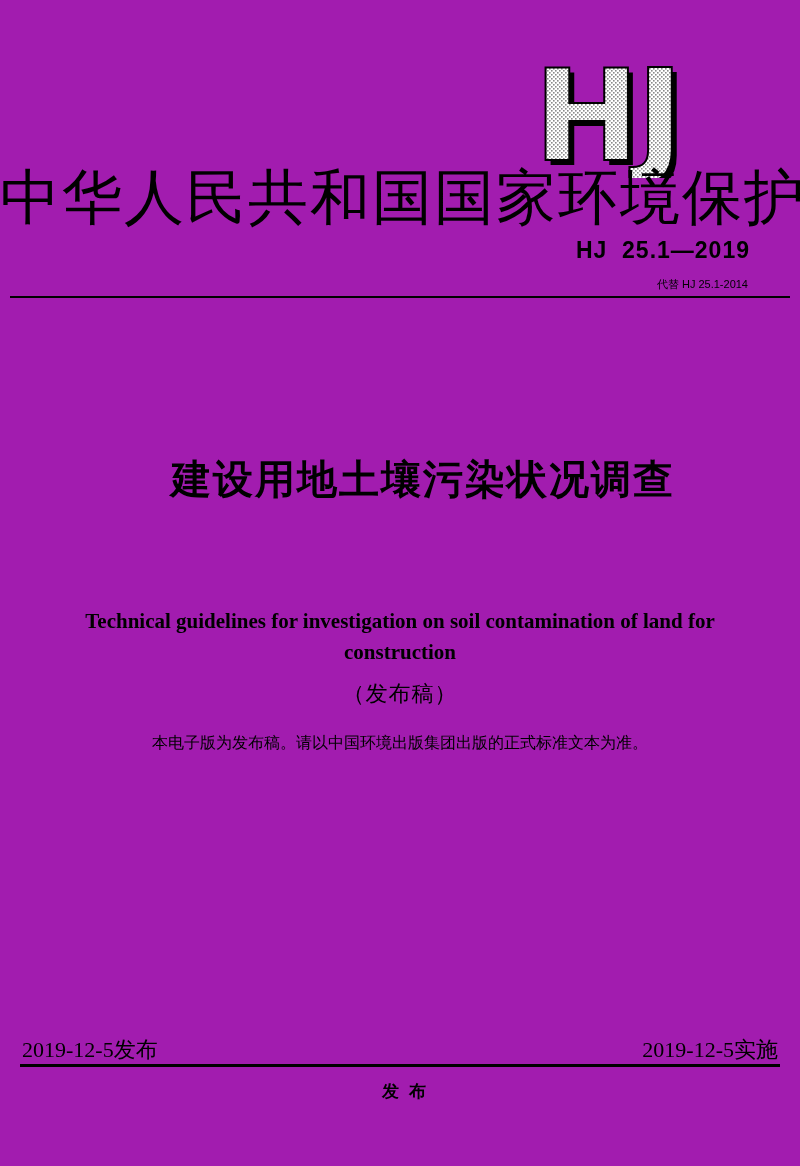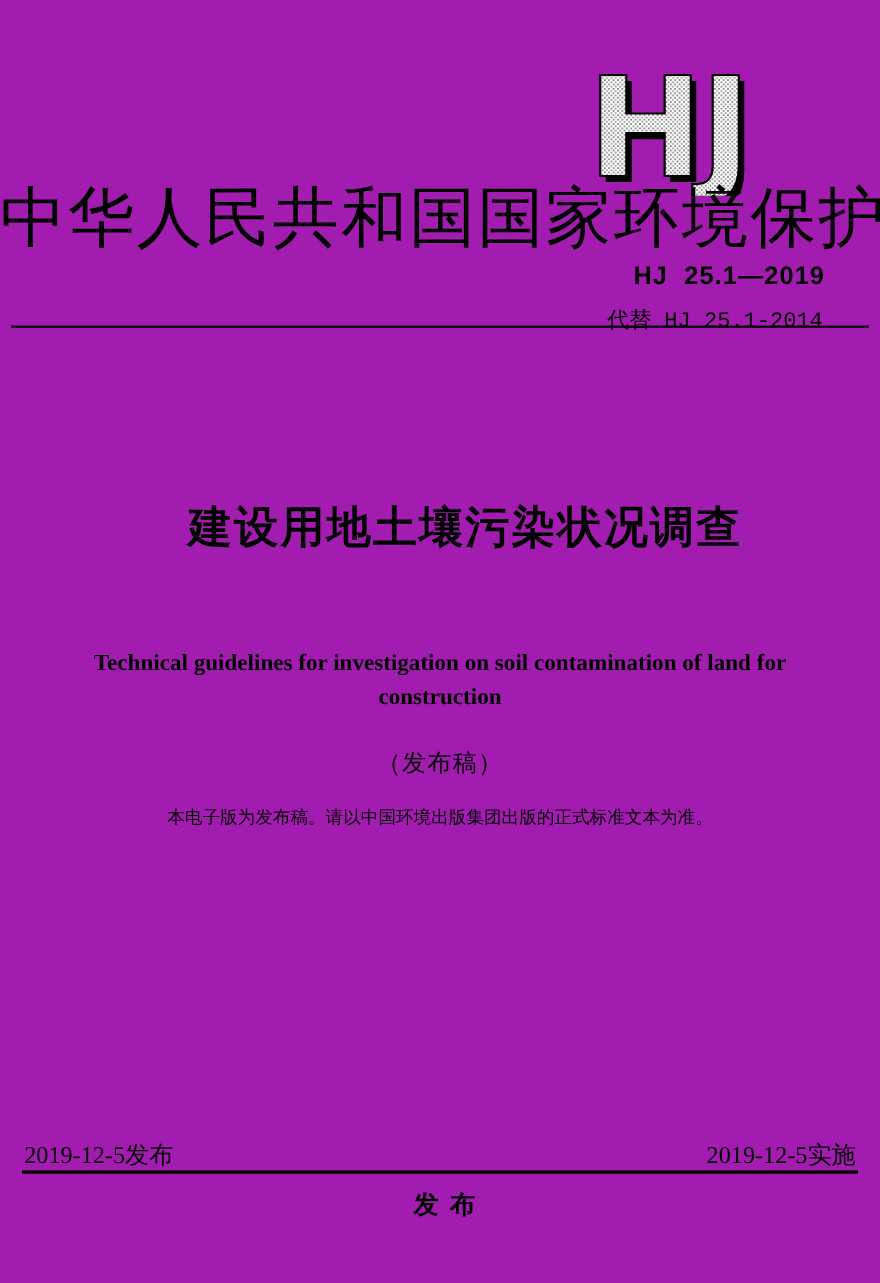--- a/index.html
+++ b/index.html
@@ -57,22 +57,22 @@
     font-family: "Liberation Sans", sans-serif;
     font-weight: bold;
     font-size: 23px;
     letter-spacing: 1px;
     white-space: pre;
   }
   .replaces {
     position: absolute;
     top: 277px;
     right: 52px;
-    font-family: Liberation Mono, monospace;
-    font-size: 20px;
+    font-family: Liberation Sans, sans-serif;
+    font-size: 11px;
     white-space: pre;
   }
 
   .rule { position: absolute; left: 10px; right: 10px; border-top: 2px solid #000; }
   .rule-top { top: 296px; }
   .rule-bottom { top: 1064px; left: 20px; right: 20px; border-top-width: 3px; }
 
   
   .title-cn {
     position: absolute;
@@ -91,20 +91,21 @@
   
   .title-en {
     position: absolute;
     left: 0;
     width: 100%;
     text-align: center;
     font-family: "Liberation Serif", serif;
     font-weight: bold;
     font-size: 21px;
     white-space: nowrap;
+    margin-top: 19px;
   }
   .title-en.line1 { top: 590px; }
   .title-en.line2 { top: 621px; }
 
   .draft {
     position: absolute;
     top: 679px;
     left: 0;
     width: 100%;
     text-align: center;
@@ -147,21 +148,21 @@
     align-items: baseline;
     font-family: "Liberation Serif", serif;
     font-weight: bold;
     white-space: nowrap;
   }
   .issuer {
     font-size: 36px;
     letter-spacing: 28px;
   }
   .issuer-suffix {
-    font-size: 23px;
+    font-size: 17px;
     letter-spacing: 10px;
     margin-left: 18px;
   }
 </style>
 </head>
 <body>
 
 <div class="page">
 
   <div class="logo">

